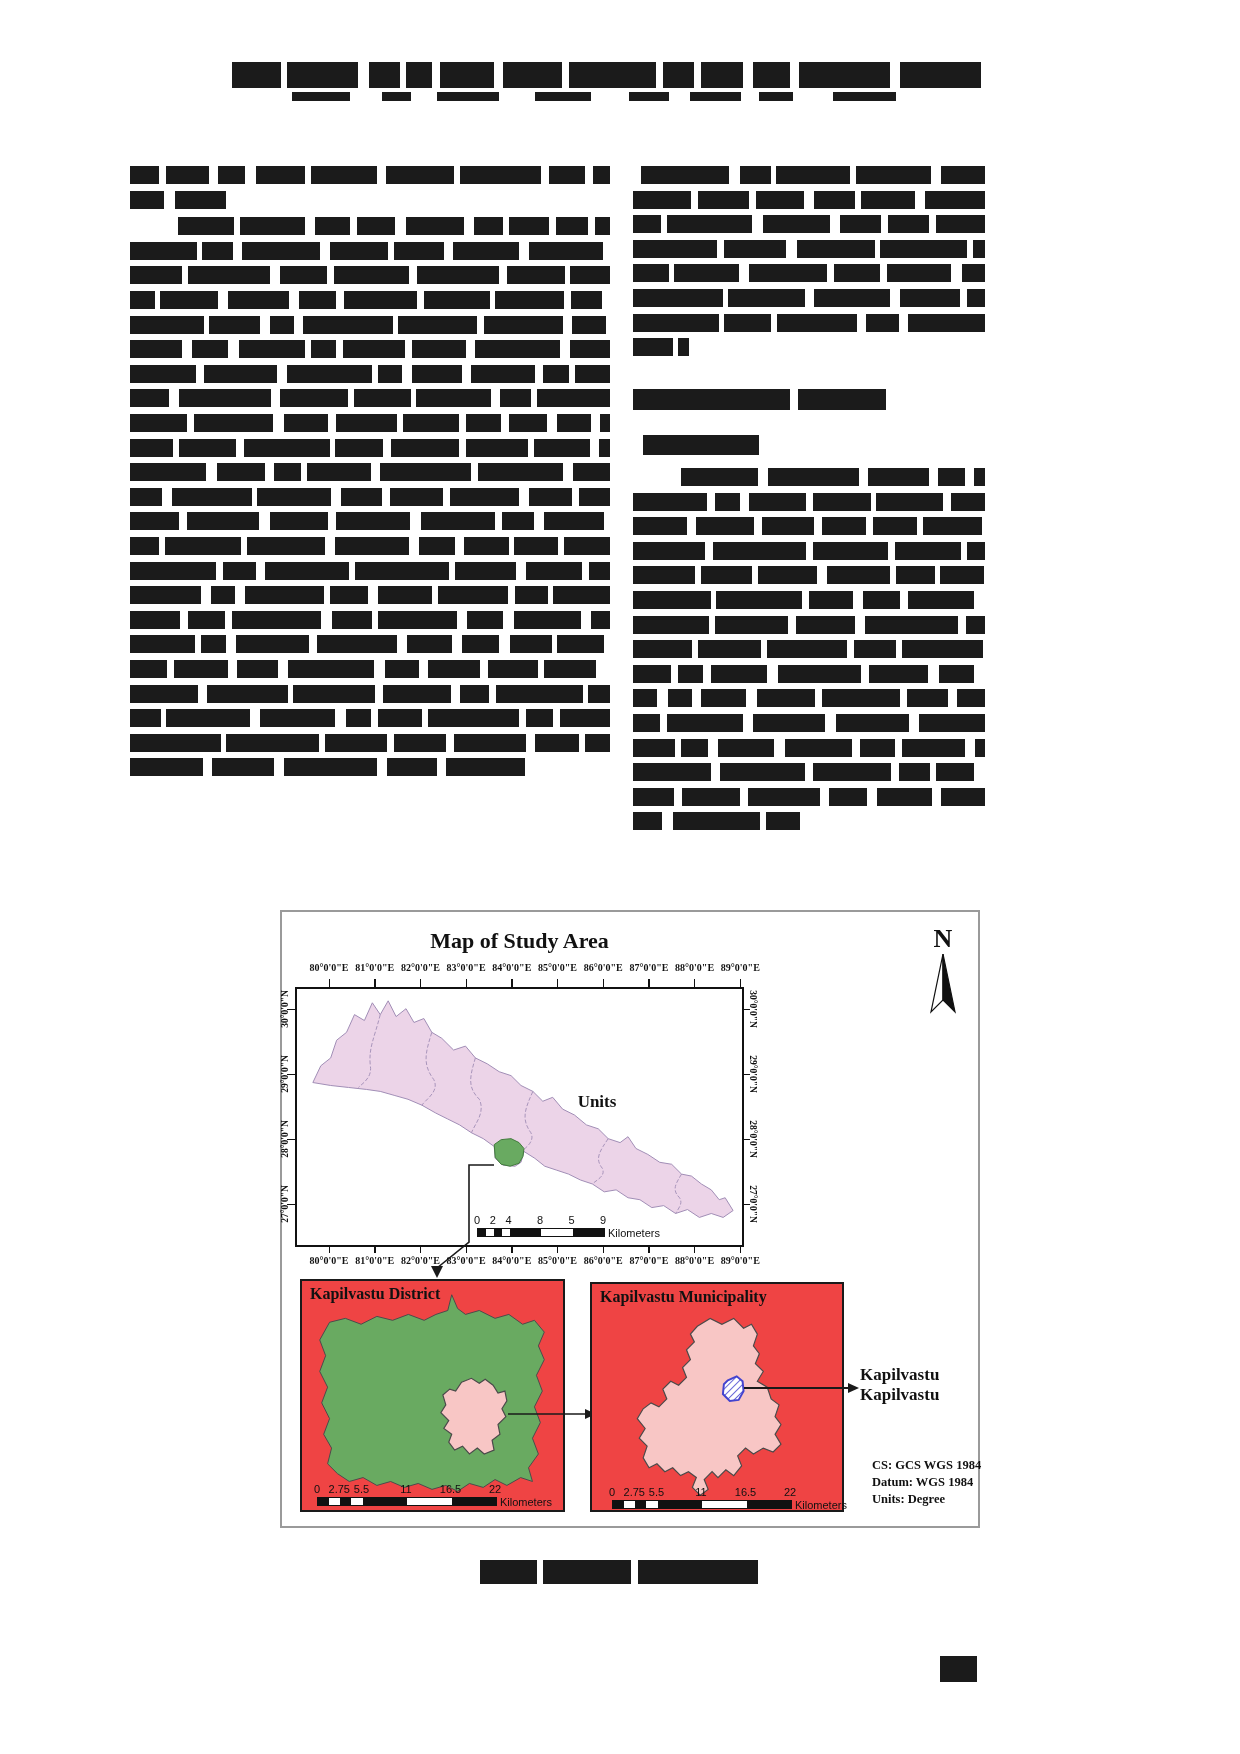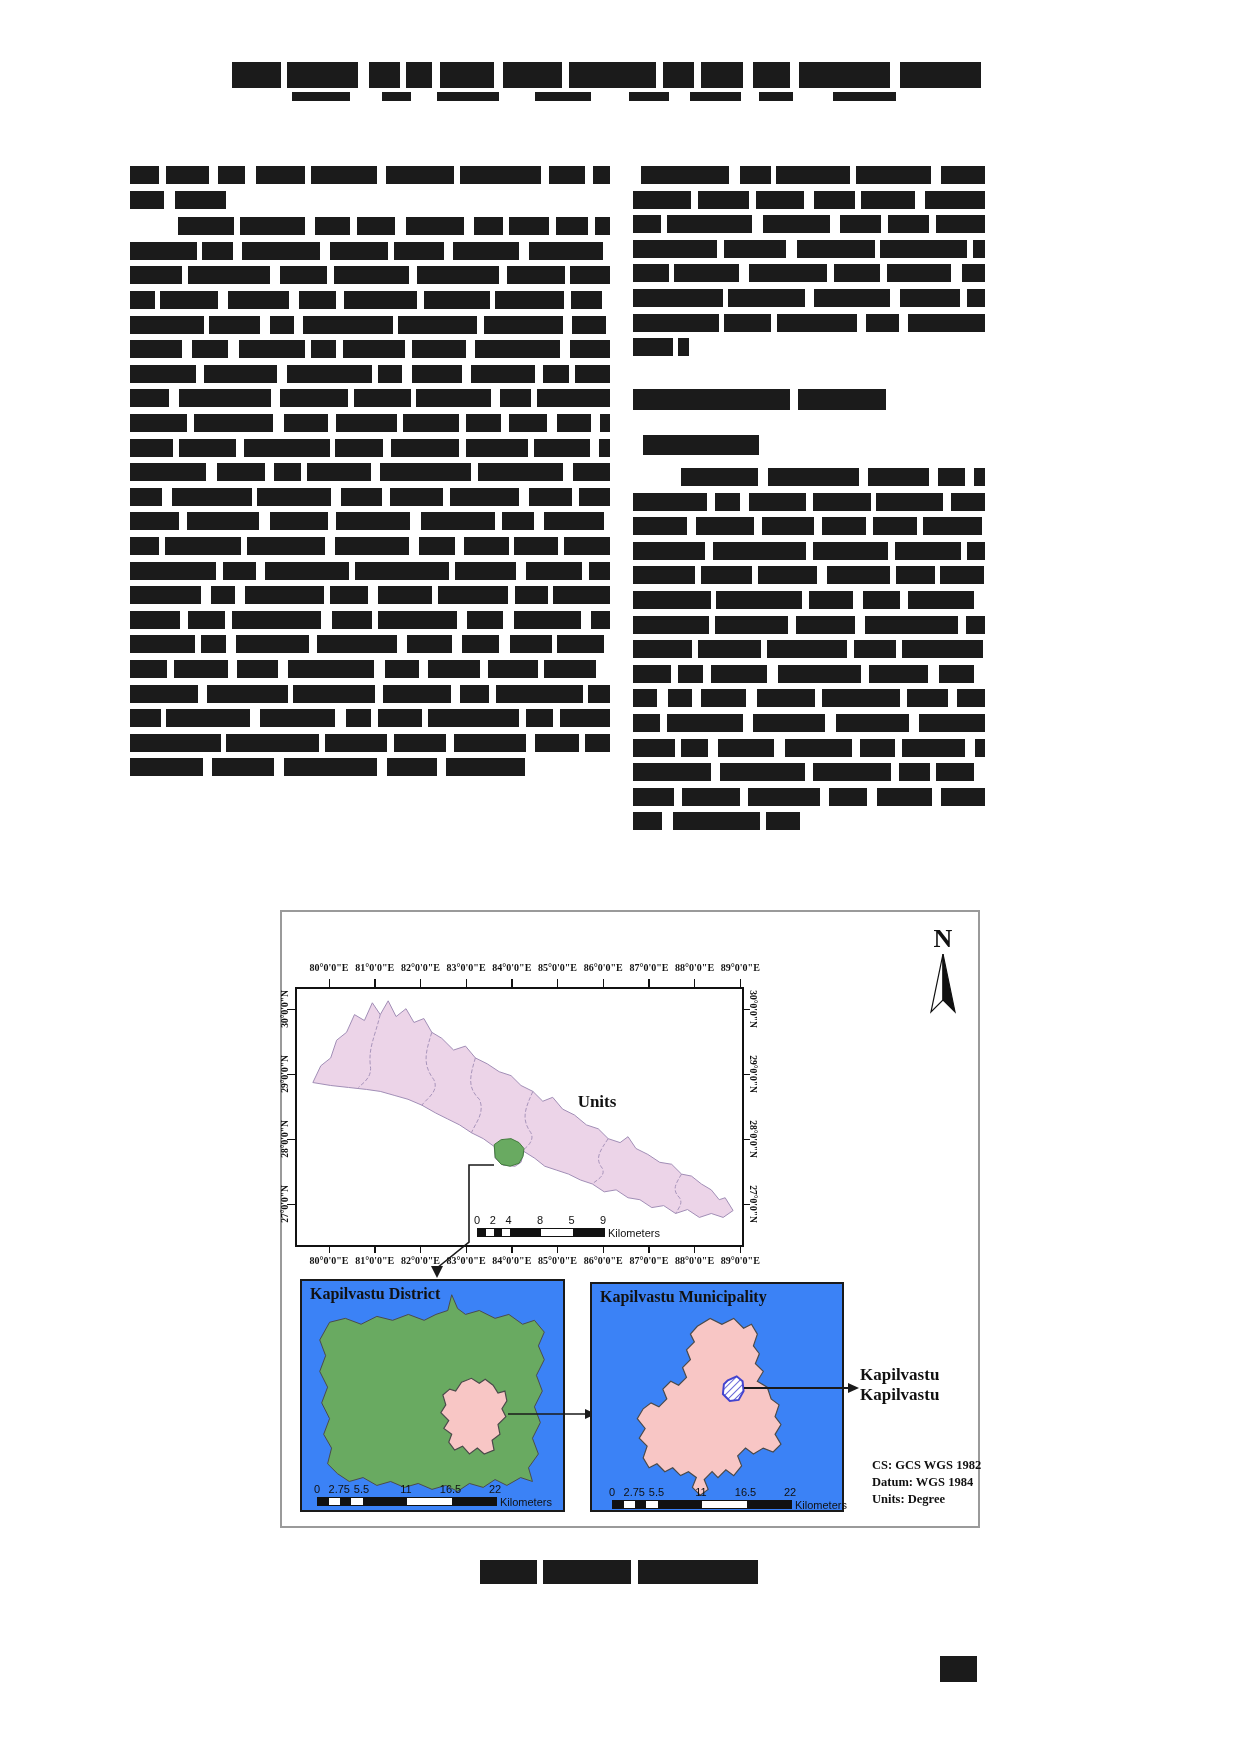--- a/index.html
+++ b/index.html
@@ -9,21 +9,21 @@
   .redact-block{position:absolute;}
   .rline{position:absolute;display:flex;overflow:hidden;}
   .rseg{height:100%;background:var(--redaction,#1b1b1b);flex:0 0 auto;}
   
   .figure{position:absolute;left:280px;top:910px;width:700px;height:618px;
           border:2px solid #9a9a9a;background:#fff;box-sizing:border-box;}
   .fig-title{position:absolute;left:13px;top:16px;width:449px;text-align:center;
              font-weight:bold;font-size:22px;color:#111;}
   .nepal-frame{position:absolute;left:13px;top:75px;width:449px;height:260px;
                border:2px solid #111;box-sizing:border-box;background:#fff;}
-  .panel{position:absolute;border:2px solid #1a1a1a;background:#3b82f6;box-sizing:border-box;}
+  .panel{position:absolute;border:2px solid #1a1a1a;background:#ef4444;box-sizing:border-box;}
   .panel-title{position:absolute;left:8px;top:4px;font-weight:bold;font-size:16px;color:#111;white-space:nowrap;}
   .map-svg{position:absolute;left:0;top:0;}
   .nepal-label{position:absolute;left:260px;top:103px;width:80px;text-align:center;
                font-weight:bold;font-size:17px;color:#111;}
   .lon-lab{position:absolute;font-weight:bold;font-size:10px;transform:translateX(-50%);
            white-space:nowrap;color:#111;font-family:"Liberation Serif",serif;}
   .lat-lab{position:absolute;font-weight:bold;font-size:9.5px;writing-mode:vertical-rl;
            white-space:nowrap;color:#111;transform:translateY(-50%);font-family:"Liberation Serif",serif;}
   .lat-lab.west{transform:translateY(-50%) rotate(180deg);}
   .tick{position:absolute;background:#111;}
@@ -43,20 +43,21 @@
                  line-height:20px;color:#111;white-space:nowrap;}
   .arrow-svg{position:absolute;overflow:visible;}
 </style>
 </head>
 <body>
 
 <div class="page">
 
   <div class="figure">
 
+    <div class="fig-title">Map of Study Area</div>
 
     <div class="north">
       <div class="n-letter">N</div>
       <svg width="26" height="60" viewBox="0 0 26 60" style="display:block;margin:2px auto 0;">
         <polygon points="13,0 1,58 13,46" fill="#ffffff" stroke="#111" stroke-width="1.2"></polygon>
         <polygon points="13,0 25,58 13,46" fill="#111111" stroke="#111" stroke-width="1.2"></polygon>
       </svg>
     </div>
 
     <div class="nepal-frame">
@@ -140,21 +141,21 @@
       <line x1="2" y1="8" x2="106" y2="8" stroke="#1a1a1a" stroke-width="1.8"></line>
       <polygon points="106,3 106,13 117,8" fill="#1a1a1a"></polygon>
     </svg>
 
     <div class="callout-label">
       <div>Kapilvastu</div>
       <div>Kapilvastu</div>
     </div>
 
     <div class="crs">
-      <div>CS: GCS WGS 1982</div>
+      <div>CS: GCS WGS 1984</div>
       <div>Datum: WGS 1984</div>
       <div>Units: Degree</div>
     </div>
 
   <div class="lon-lab" style="left: 47px; top: 50px;">80°0'0"E</div>
       <div class="lon-lab" style="left: 47px; top: 343px;">80°0'0"E</div>
       <div class="tick" style="left: 46.5px; top: 67px; width: 1.4px; height: 8px;"></div>
       <div class="tick" style="left: 46.5px; top: 333px; width: 1.4px; height: 8px;"></div>
       <div class="lon-lab" style="left: 92.7px; top: 50px;">81°0'0"E</div>
       <div class="lon-lab" style="left: 92.7px; top: 343px;">81°0'0"E</div>

